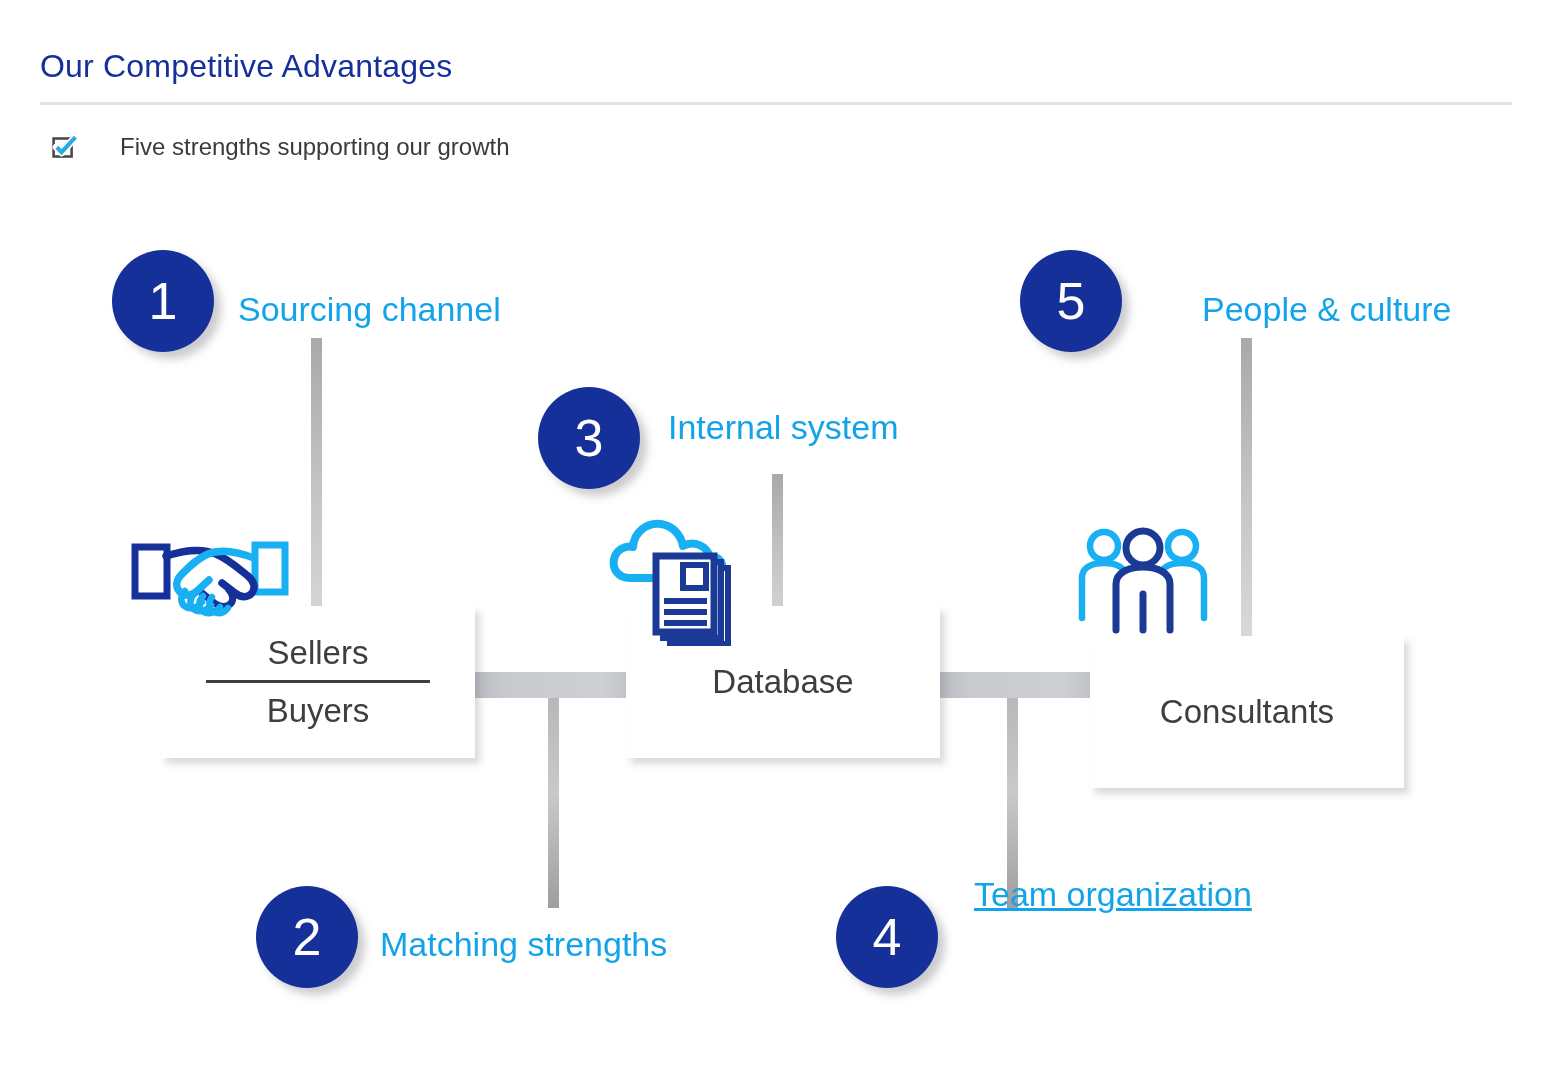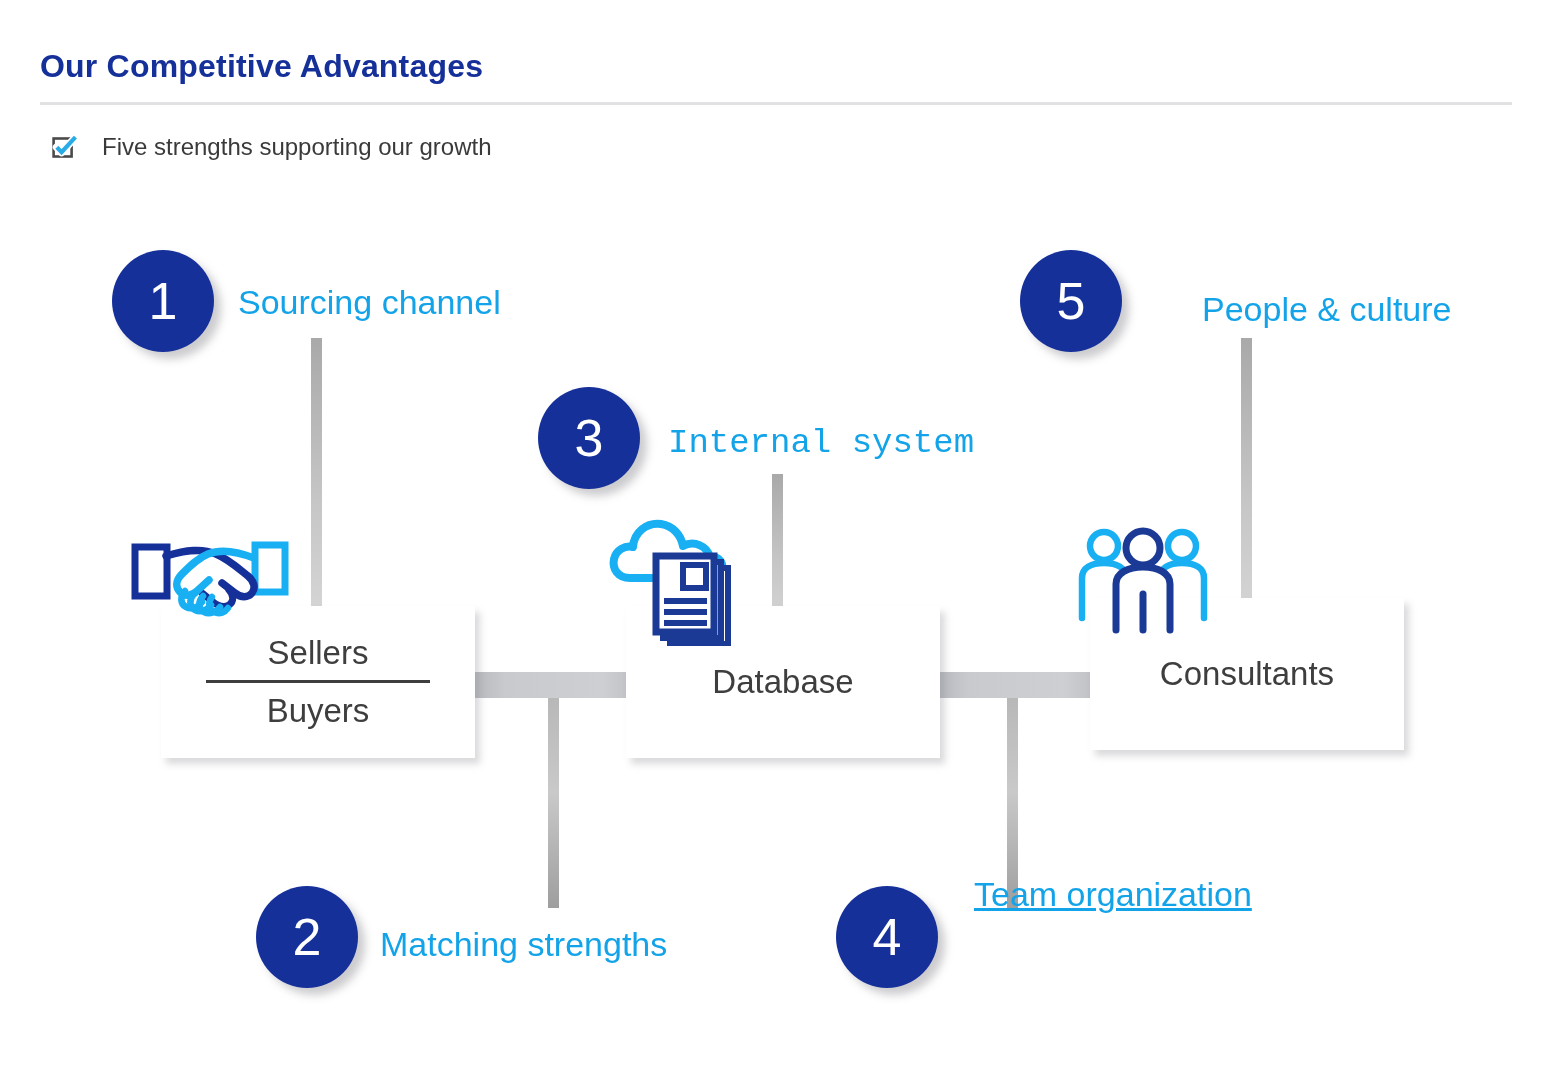--- a/index.html
+++ b/index.html
@@ -18,21 +18,21 @@
     background: #ffffff;
     overflow: hidden;
   }
 
   
   #page-title {
     position: absolute;
     left: 40px;
     top: 48px;
     font-size: 32px;
-    font-weight: bold;
+    font-weight: normal;
     color: #16309a;
     letter-spacing: 0.2px;
     white-space: nowrap;
   }
   #header-rule {
     position: absolute;
     left: 40px;
     top: 102px;
     width: 1472px;
     height: 3px;
@@ -47,21 +47,21 @@
     display: flex;
     align-items: center;
   }
   #checkbox-icon {
     width: 26px;
     height: 26px;
     position: relative;
     flex: none;
   }
   #subtitle-text {
-    margin-left: 24px;
+    margin-left: 42px;
     font-size: 24px;
     color: #3a3a3a;
     font-weight: normal;
     white-space: nowrap;
   }
 
   
   .badge {
     position: absolute;
     width: 102px;
@@ -196,21 +196,21 @@
   </div>
 
   <div class="flow-box" style="left:161px; top:606px; width:314px; height:152px;">
     <div class="stacked">
       <span class="stacked-label">Sellers</span>
       <span class="stacked-rule"></span>
       <span class="stacked-label">Buyers</span>
     </div>
   </div>
 
-  <div class="flow-box" style="left:1090px; top:598px; width:314px; height:152px;">
+  <div class="flow-box" style="left:1090px; top:636px; width:314px; height:152px;">
     <span class="box-single-label">Consultants</span>
   </div>
 
   <span class="box-icon" style="left:130px; top:528px;">
     <svg width="160" height="92" viewBox="0 0 160 92">
 
       <rect x="5" y="19" width="32" height="49" fill="none" stroke="#16309a" stroke-width="7"></rect>
 
       <rect x="125" y="17" width="30" height="47" fill="none" stroke="#18b0f3" stroke-width="7"></rect>
 
@@ -253,27 +253,27 @@
       <circle cx="104" cy="24" r="14" fill="none" stroke="#18b0f3" stroke-width="6.5"></circle>
       <path d="M82 96 L82 56 C82 46, 91 41, 104 41 C117 41, 126 46, 126 56 L126 96" fill="none" stroke="#18b0f3" stroke-width="6.5" stroke-linecap="round" stroke-linejoin="round"></path>
 
       <circle cx="65" cy="26" r="17" fill="#ffffff" stroke="#1b3a96" stroke-width="7"></circle>
       <path d="M38 108 L38 62 C38 51, 50 45, 65 45 C80 45, 92 51, 92 62 L92 108" fill="#ffffff" stroke="#1b3a96" stroke-width="7" stroke-linecap="round" stroke-linejoin="round"></path>
       <line x1="65" y1="72" x2="65" y2="108" stroke="#1b3a96" stroke-width="7" stroke-linecap="round"></line>
     </svg>
   </span>
 
   <div class="badge" style="left:112px; top:250px;">1</div>
-  <div class="badge-label" style="left:238px; top:283px;">Sourcing channel</div>
+  <div class="badge-label" style="left:238px; top:290px;">Sourcing channel</div>
 
   <div class="badge" style="left:256px; top:886px;">2</div>
   <div class="badge-label" style="left:380px; top:925px;">Matching strengths</div>
 
   <div class="badge" style="left:538px; top:387px;">3</div>
-  <div class="badge-label" style="left:668px; top:424px;font-family:Liberation Mono, monospace;">Internal system</div>
+  <div class="badge-label" style="left:668px; top:408px;">Internal system</div>
 
   <div class="badge" style="left:836px; top:886px;">4</div>
   <div class="badge-label" style="left:974px; top:875px;text-decoration:underline;">Team organization</div>
 
   <div class="badge" style="left:1020px; top:250px;">5</div>
   <div class="badge-label" style="left:1158px; top:290px;margin-left:44px;">People &amp; culture</div>
 
 
 </div>
 

